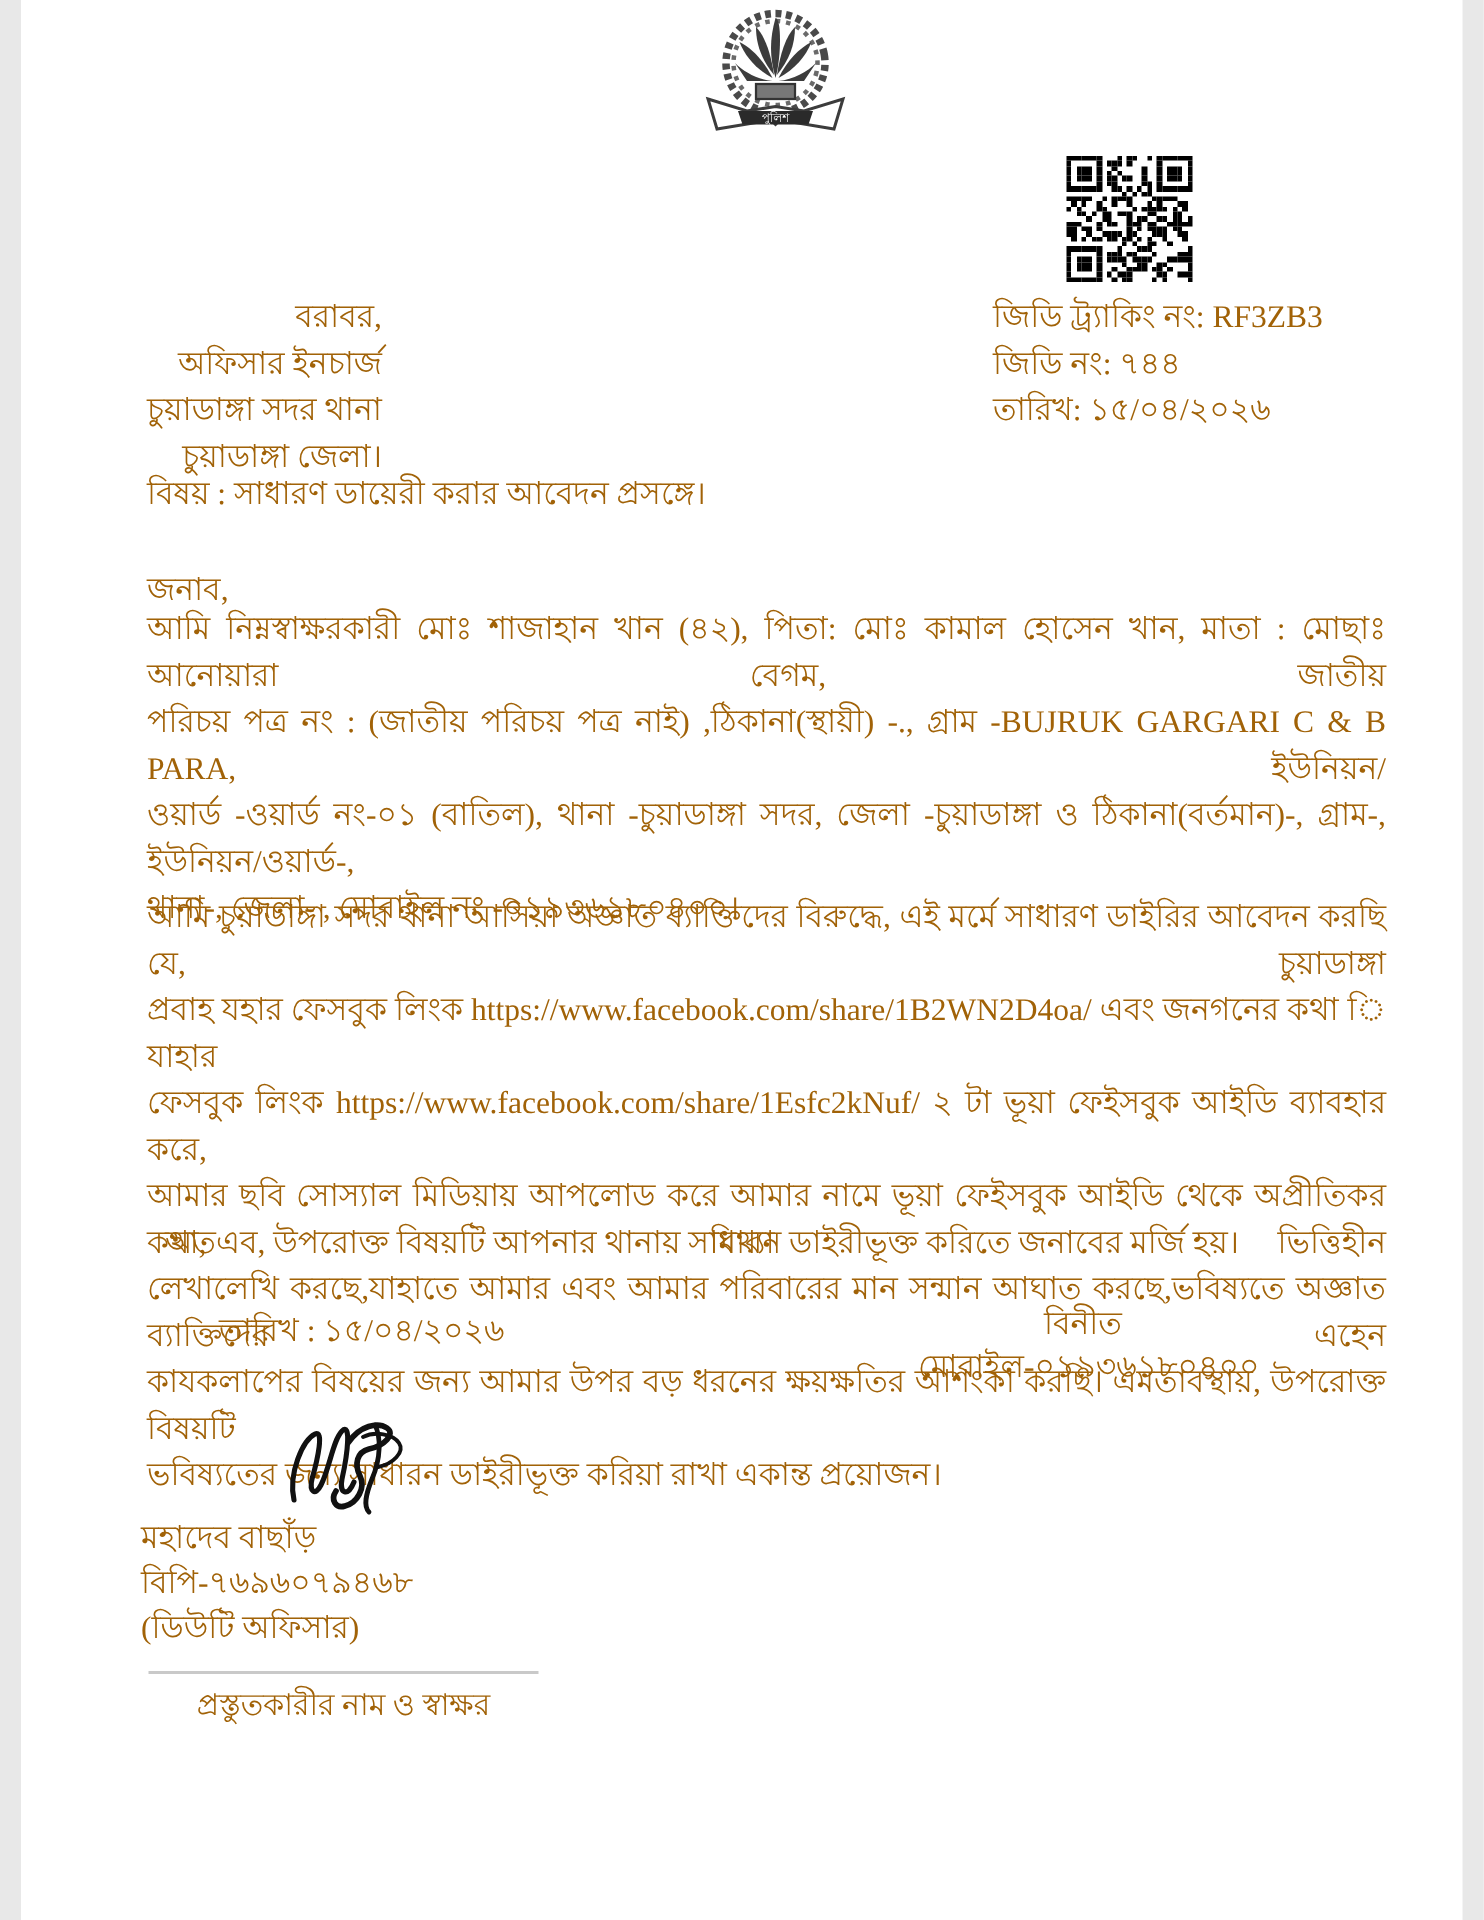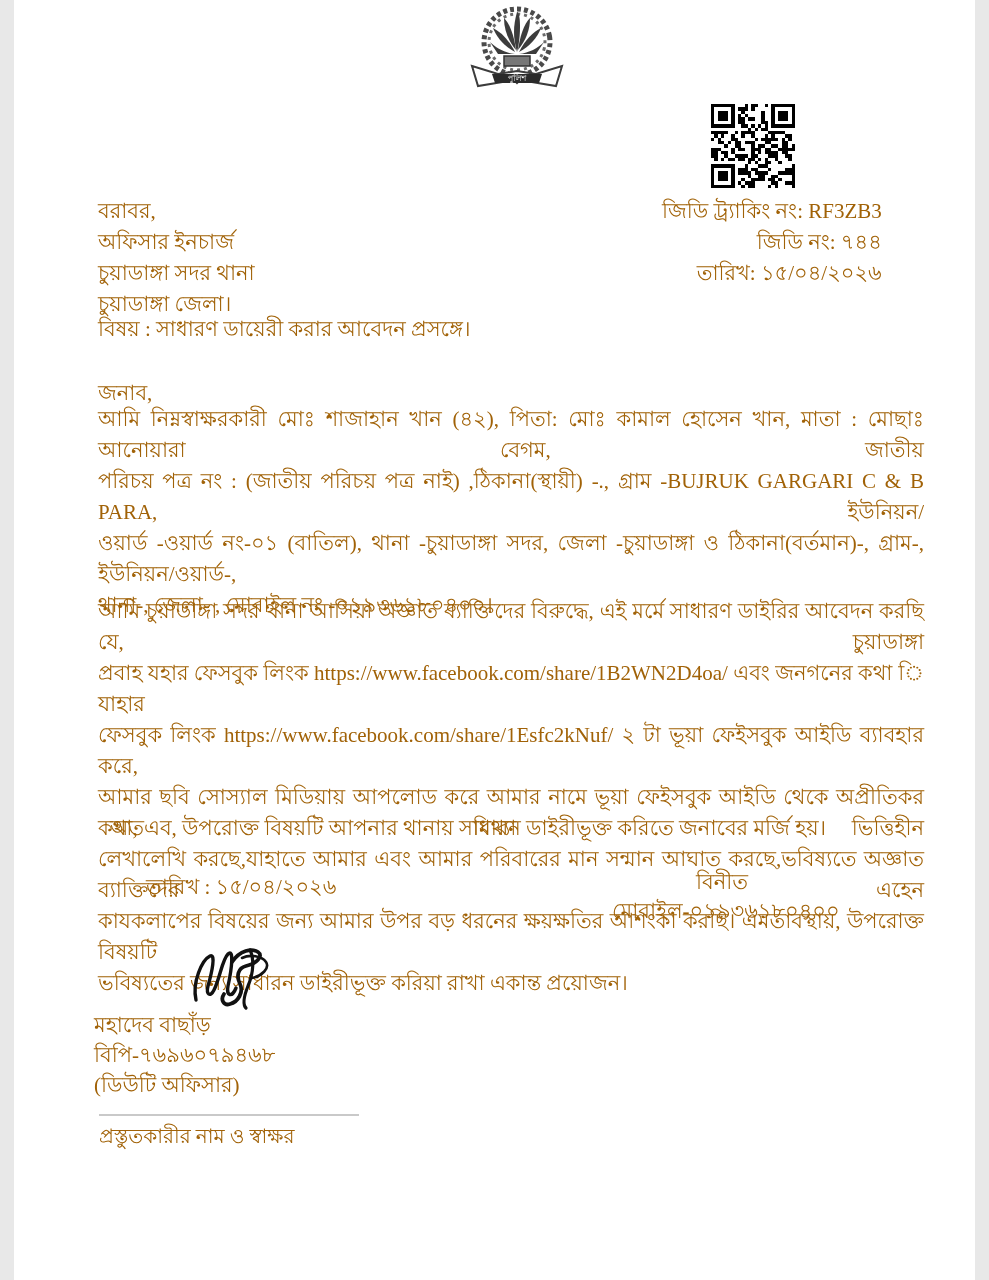--- a/index.html
+++ b/index.html
@@ -23,38 +23,38 @@
   
   .qr {
     left:697px; top:104px; width:84px; height:84px;
     display:grid;
     grid-template-columns:repeat(25,1fr);
     grid-template-rows:repeat(25,1fr);
     background:#fff;
   }
   .qr .b { background:#000; }
   
-  .gd-info { left:648px; top:196px; line-height:27px;text-align:right; }
+  .gd-info { left:648px; top:196px; line-height:27px; }
   .gd-info .v { font-family:"Liberation Serif",serif; }
   
-  .recipient { left:84px; top:196px; line-height:28px; }
+  .recipient { left:84px; top:196px; line-height:28px;text-align:right; }
   
   .subject { left:84px; top:314px; }
   
   .salutation { left:84px; top:378px; }
   .para1 { left:84px; top:404px; }
   .para2 { left:84px; top:596px; }
   .para3 { left:84px; top:813px;margin-left:12px; }
   
   .date-left { left:132px; top:872px; }
   .applicant { left:598px; top:868px; width:220px; text-align:center; line-height:29px; }
   .signature-wrap { left:168px; top:942px; width:105px; height:72px; }
   .officer { left:80px; top:1010px; width:270px; text-align:left; line-height:30px; }
   .sig-rule { left:85px; top:1114px; width:260px; height:2px; background:#c9c9c9; }
-  .prep-caption { left:85px; top:1121px; width:260px; text-align:left; font-size:20px; }
+  .prep-caption { left:85px; top:1121px; width:260px; text-align:center; font-size:20px; }
   svg text { font-family:"Liberation Sans",sans-serif; }
 </style>
 </head>
 <body>
 
 <div class="page">
 
   <div class="abs logo-wrap">
     <svg viewBox="0 0 114 90" width="114" height="90">
 

